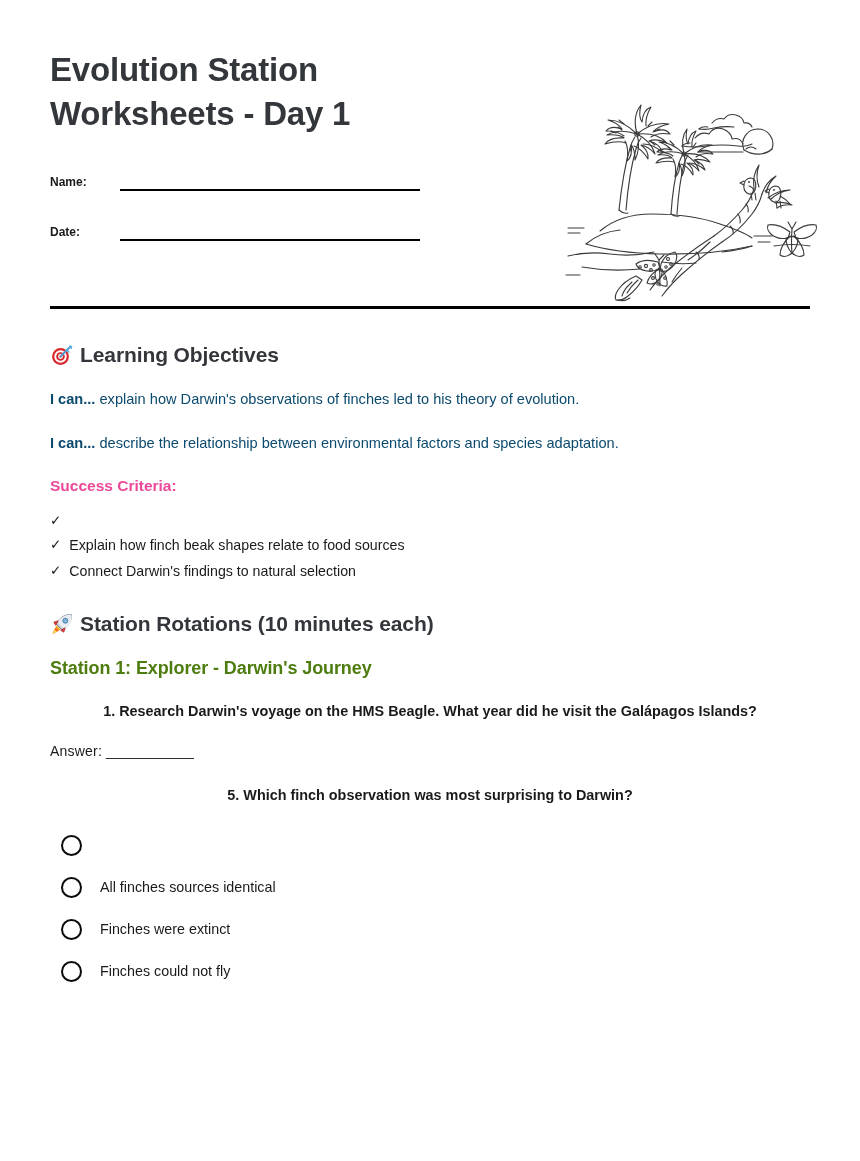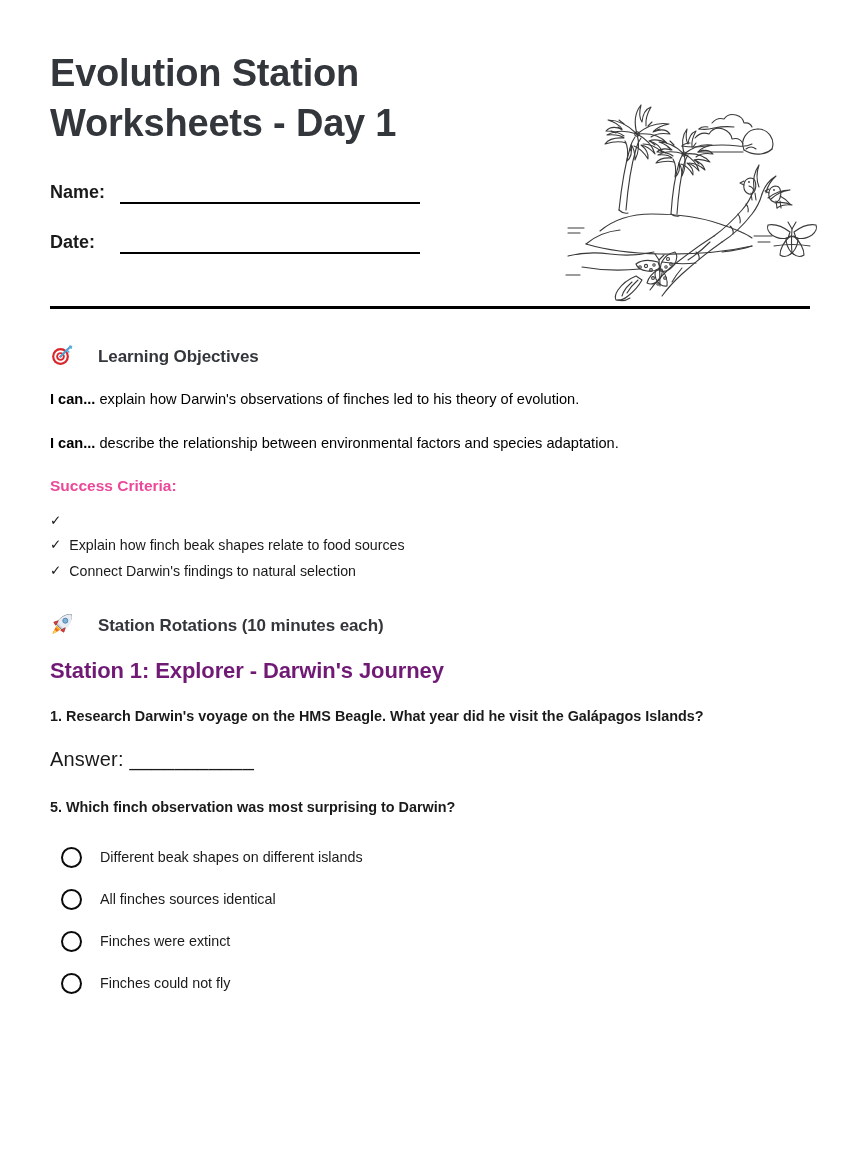--- a/index.html
+++ b/index.html
@@ -26,36 +26,36 @@
 
   
   .header {
     position: relative;
     min-height: 248px;
   }
   .header-left {
     width: 480px;
   }
   .doc-title {
-    font-size: 38px;
+    font-size: 33px;
     font-weight: bold;
     line-height: 1.32;
     color: #33363b;
     letter-spacing: -0.2px;
     margin: 0 0 30px 0;
     max-width: 380px;
   }
   .field-row {
     display: flex;
     align-items: flex-end;
     margin-bottom: 24px;
     height: 26px;
   }
   .field-label {
-    font-size: 18px;
+    font-size: 12px;
     font-weight: bold;
     color: #1a1a1a;
     width: 70px;
     flex: 0 0 70px;
     line-height: 1.1;
     padding-bottom: 2px;
   }
   .field-line {
     flex: 0 0 300px;
     border-bottom: 2.2px solid #000000;
@@ -79,57 +79,57 @@
   
   .divider {
     border: 0;
     border-top: 3.2px solid #000000;
     margin: 10px 0 34px 0;
     width: 760px;
   }
 
   
   .section-heading {
-    font-size: 17px;
+    font-size: 21px;
     font-weight: bold;
     color: #33363b;
     margin: 0 0 22px 0;
     display: flex;
     align-items: flex-end;
-    gap: 24px;
+    gap: 6px;
     letter-spacing: -0.1px;
   }
   .emoji-icon {
     display: inline-block;
     width: 24px;
     height: 24px;
     flex: 0 0 24px;
   }
   .emoji-icon svg { display: block; width: 24px; height: 24px; }
 
   .sub-heading {
     font-size: 15.5px;
     font-weight: bold;
     color: #ec4899;
     margin: 0 0 14px 0;
   }
   .station-heading {
-    font-size: 22px;
-    font-weight: bold;
-    color: #701a75;
+    font-size: 18px;
+    font-weight: bold;
+    color: #4d7c0f;
     margin: 0 0 22px 0;
     letter-spacing: -0.1px;
   }
 
   
   .objective {
     font-size: 14.6px;
     line-height: 1.45;
     margin: 0 0 23px 0;
-    color: #000000;
+    color: #0c4a6e;
   }
   .objective .lead {
     font-weight: bold;
   }
   .criteria-list {
     list-style: none;
     margin: 0 0 28px 0;
     padding: 0;
   }
   .criteria-list li {
@@ -144,23 +144,24 @@
     color: #1a1a1a;
     font-size: 13.5px;
   }
 
   .question {
     font-size: 14.4px;
     font-weight: bold;
     color: #1a1a1a;
     margin: 0 0 22px 0;
     line-height: 1.4;
+    text-align: center;
   }
   .answer-line {
-    font-size: 20px;
+    font-size: 14px;
     color: #1a1a1a;
     margin: 0 0 26px 0;
     letter-spacing: 0.2px;
   }
 
   
   .options {
     margin: 30px 0 0 0;
     padding: 0;
     list-style: none;
@@ -391,21 +392,20 @@
 
   <p class="question">1. Research Darwin's voyage on the HMS Beagle. What year did he visit the Galápagos Islands?</p>
 
   <p class="answer-line">Answer: ___________</p>
 
   <p class="question">5. Which finch observation was most surprising to Darwin?</p>
 
   <ul class="options">
     <li class="option">
       <span class="radio"></span>
-      <span class="option-label">Different beak shapes on different islands</span>
     </li>
     <li class="option">
       <span class="radio"></span>
       <span class="option-label">All finches sources identical</span>
     </li>
     <li class="option">
       <span class="radio"></span>
       <span class="option-label">Finches were extinct</span>
     </li>
     <li class="option">

